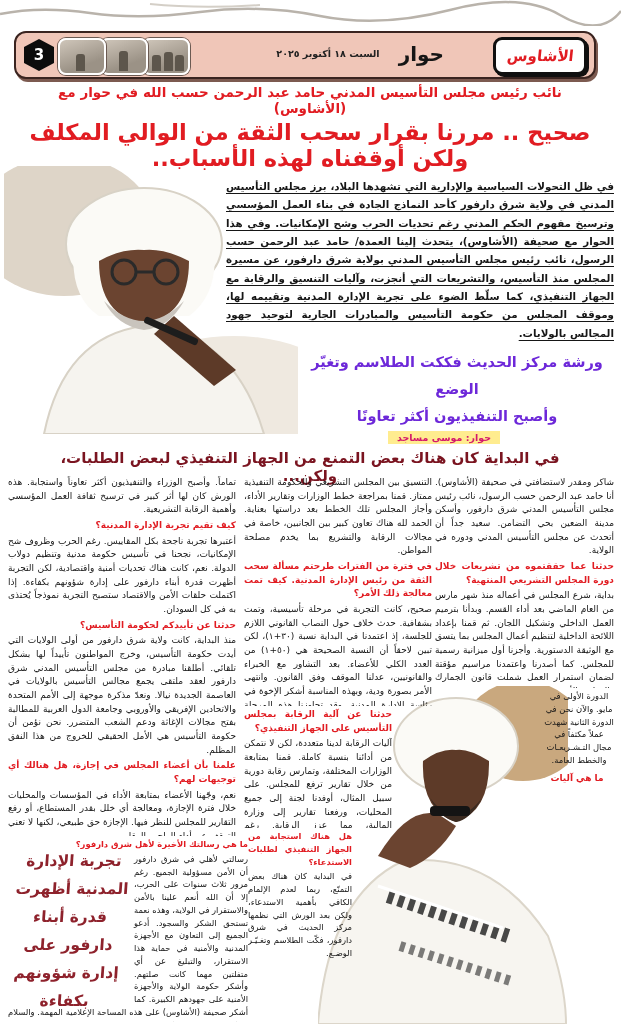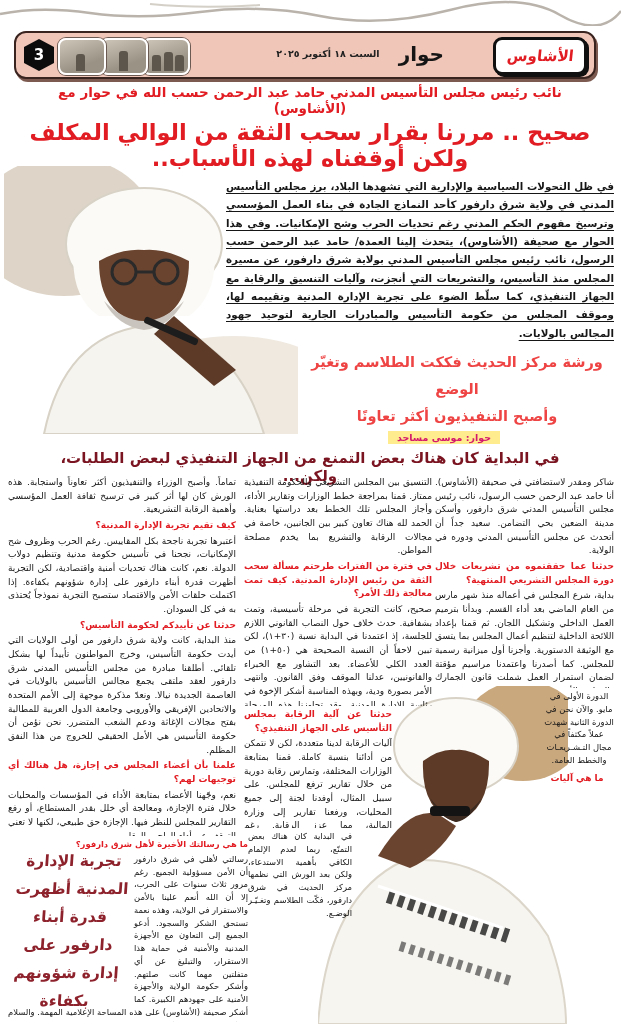--- a/index.html
+++ b/index.html
@@ -37,21 +37,21 @@
   }
   .hex span{color:#fff;font-weight:900;font-size:15px;}
   
   .kicker{top:84px;left:40px;width:540px;text-align:center;font-size:13.5px;font-weight:900;color:#e11c22;}
   .headline{top:119px;left:28px;width:564px;text-align:center;font-size:22.5px;font-weight:700;color:#e11c22;letter-spacing:-.3px;}
   .intro{
     top:177px;left:226px;width:388px;height:168px;overflow:hidden;
     font-size:10.3px;font-weight:bold;color:#161616;line-height:1.78;text-align:justify;
     text-decoration:underline;text-decoration-thickness:1px;text-underline-offset:3px;
   }
-  .green-quote{top:349px;left:300px;width:314px;text-align:center;font-size:14.5px;font-weight:900;color:#ef4444;line-height:1.85;}
+  .green-quote{top:349px;left:300px;width:314px;text-align:center;font-size:14.5px;font-weight:900;color:#6d28d9;line-height:1.85;}
   .byline{
     top:431px;left:388px;width:112px;text-align:center;font-size:9.5px;font-weight:900;
     color:#d4186c;background:#ffec8f;padding:1px 0;
   }
   .section-head{top:449px;left:40px;width:540px;text-align:center;font-size:15px;font-weight:900;color:#7a1420;}
   
   .body-block{font-size:9px;line-height:1.52;text-align:justify;color:#141414;overflow:hidden;z-index:2;}
   .body-block p{margin:0 0 2px 0;}
   .body-block p.q{color:#e11c22;font-weight:900;}
   .small{font-size:8.4px;}
@@ -153,20 +153,21 @@
   <div class="abs body-block" style="left:244px;top:476px;width:188px;height:230px;">
     <p class="a">التنسيق بين المجلس التشريعي والحكومة التنفيذية ممتاز. قمنا بمراجعة خطط الوزارات وتقارير الأداء، وأجاز المجلس تلك الخطط بعد دراستها بعناية. الحمد لله هناك تعاون كبير بين الجانبين، خاصة في مجالات الرقابة والتشريع بما يخدم مصلحة المواطن.</p>
     <p class="q">في فترة من الفترات طرحتم مسألة سحب الثقة من رئيس الإدارة المدنية. كيف تمت معالجة ذلك الأمر؟</p>
     <p class="a">صحيح، كانت التجربة في مرحلة تأسيسية، وتمت بشفافية. حدث خلاف حول النصاب القانوني اللازم للجلسة، إذ اعتمدنا في البداية نسبة (٣٠+١)، لكن تبين لاحقاً أن النسبة الصحيحة هي (٥٠+١) من العدد الكلي للأعضاء. بعد التشاور مع الخبراء والقانونيين، عدلنا الموقف وفق القانون. وانتهى الأمر بصورة ودية، وبهذه المناسبة أشكر الإخوة في رئاسة الإدارة المدنية. وقد تجاوزنا هذه المرحلة بكل حكمة.</p>
   </div>
   <div class="abs body-block" style="left:244px;top:708px;width:148px;height:120px;">
     <p class="q">حدثنا عن آلية الرقابة بمجلس التأسيس على الجهاز التنفيذي؟</p>
     <p class="a">آليات الرقابة لدينا متعددة، لكن لا نتمكن من أدائنا بنسبة كاملة. قمنا بمتابعة الوزارات المختلفة، وتمارس رقابة دورية من خلال تقارير ترفع للمجلس. على سبيل المثال، أوفدنا لجنة إلى جميع المحليات، ورفعنا تقارير إلى وزارة المالية، مما عزز الرقابة. رغم الصعوبات، نحافظ على الرقابة الفاعلة ونواصل المتابعة رغم الظروف.</p>
   </div>
   <div class="abs body-block small" style="left:248px;top:830px;width:104px;height:190px;">
+    <p class="q">هل هناك استجابة من الجهاز التنفيذي لطلبات الاستدعاء؟</p>
     <p class="a">في البداية كان هناك بعض التمنّع، ربما لعدم الإلمام الكافي بأهمية الاستدعاء، ولكن بعد الورش التي نظمها مركز الحديث في شرق دارفور، فكّت الطلاسم وتغـيّـر الوضـع.</p>
   </div>
 
   <div class="abs body-block" style="left:8px;top:476px;width:228px;height:360px;">
     <p class="a">تماماً. وأصبح الوزراء والتنفيذيون أكثر تعاوناً واستجابة. هذه الورش كان لها أثر كبير في ترسيخ ثقافة العمل المؤسسي وأهمية الرقابة التشريعية.</p>
     <p class="q">كيف تقيم تجربة الإدارة المدنية؟</p>
     <p class="a">أعتبرها تجربة ناجحة بكل المقاييس. رغم الحرب وظروف شح الإمكانيات، نجحنا في تأسيس حكومة مدنية وتنظيم دولاب الدولة. نعم، كانت هناك تحديات أمنية واقتصادية، لكن التجربة أظهرت قدرة أبناء دارفور على إدارة شؤونهم بكفاءة. إذا اكتملت حلقات الأمن والاقتصاد ستصبح التجربة نموذجاً يُحتذى به في كل السودان.</p>
     <p class="q">حدثنا عن تأييدكم لحكومة التأسيس؟</p>
     <p class="a">منذ البداية، كانت ولاية شرق دارفور من أولى الولايات التي أيدت حكومة التأسيس، وخرج المواطنون تأييداً لها بشكل تلقائي. أطلقنا مبادرة من مجلس التأسيس المدني شرق دارفور لعقد ملتقى يجمع مجالس التأسيس بالولايات في العاصمة الجديدة نيالا. ونعدّ مذكرة موجهة إلى الأمم المتحدة والاتحادين الإفريقي والأوروبي وجامعة الدول العربية للمطالبة بفتح مجالات الإغاثة ودعم الشعب المتضرر. نحن نؤمن أن حكومة التأسيس هي الأمل الحقيقي للخروج من هذا النفق المظلم.</p>
     <p class="q">علمنا بأن أعضاء المجلس في إجازة، هل هنالك أي توجيهات لهم؟</p>

